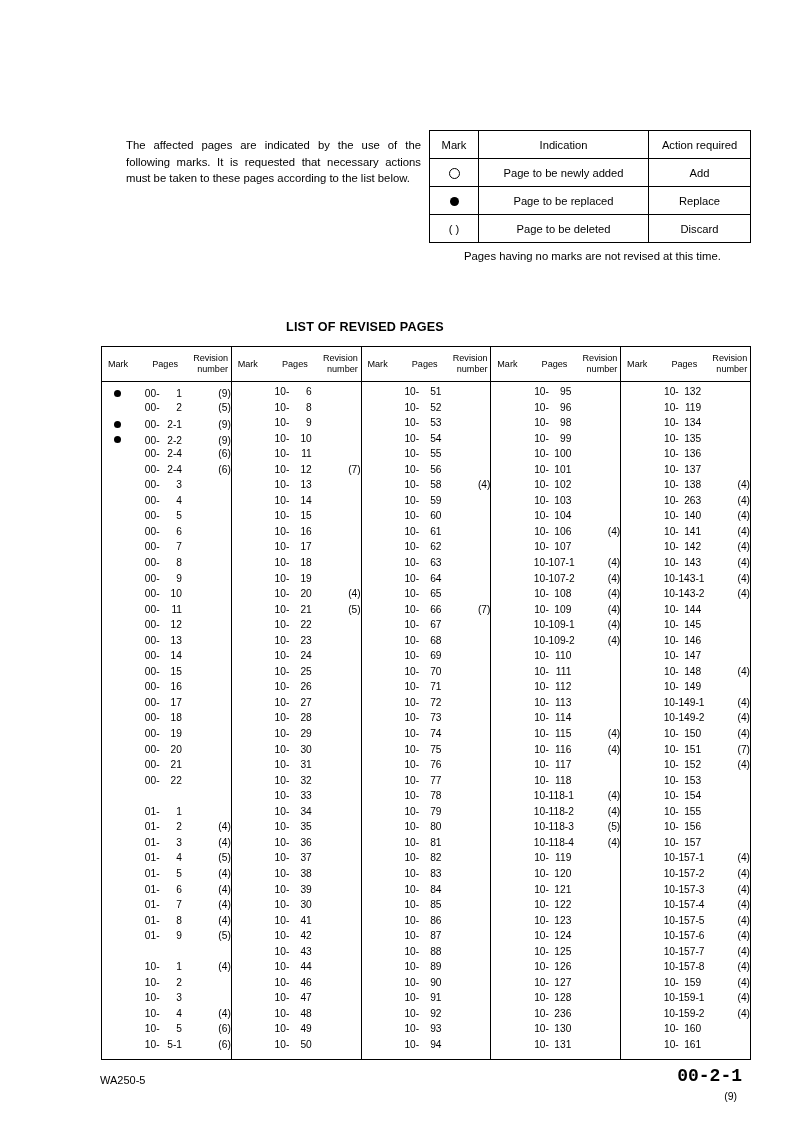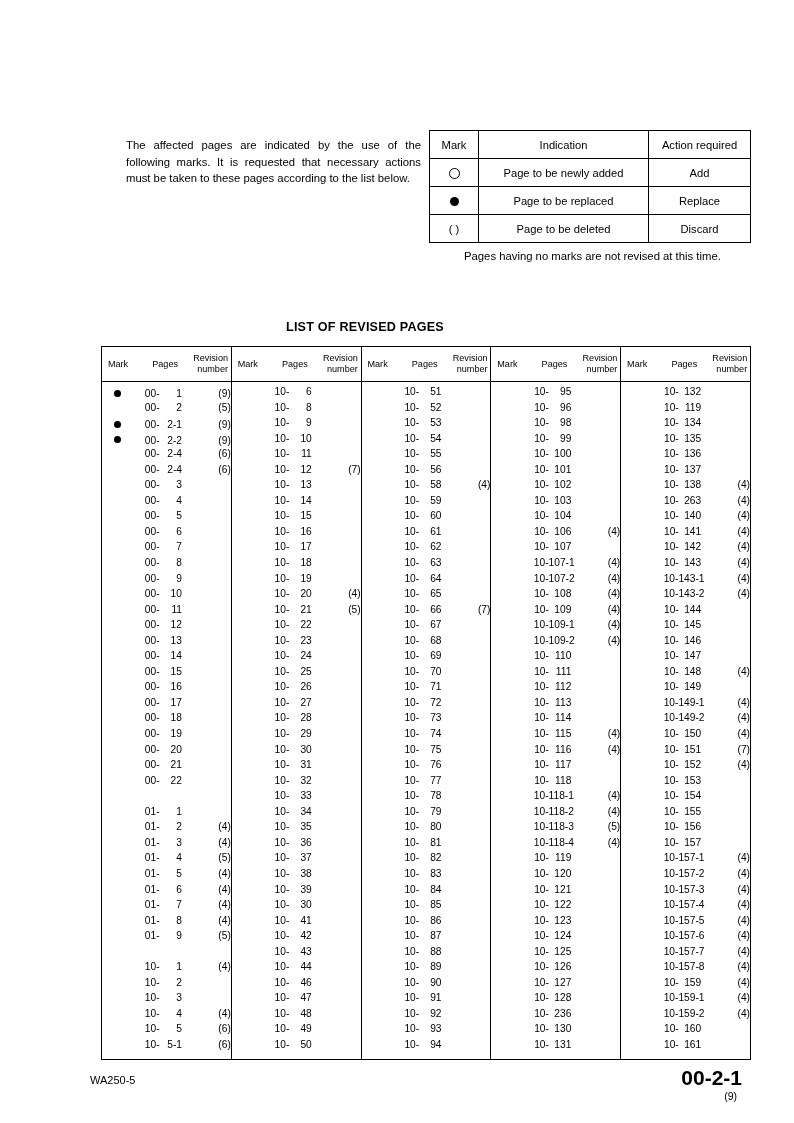--- a/index.html
+++ b/index.html
@@ -173,31 +173,32 @@
     background: #000;
     border-radius: 50%;
     vertical-align: middle;
     position: relative;
     top: -1px;
   }
 
   
   .footer-left {
     position: absolute;
-    left: 90px;
+    left: 100px;
     top: 1074px;
     font-size: 11px;
   }
   .footer-right {
     position: absolute;
     right: 52px;
     top: 1066px;
-    font-size: 21px;
+    font-size: 18px;
     font-weight: bold;
     text-align: right;
+    font-family: Liberation Mono, monospace;
   }
   .footer-rev {
     position: absolute;
     right: 57px;
     top: 1090px;
     font-size: 10.5px;
     text-align: right;
   }
 </style>
 </head>

